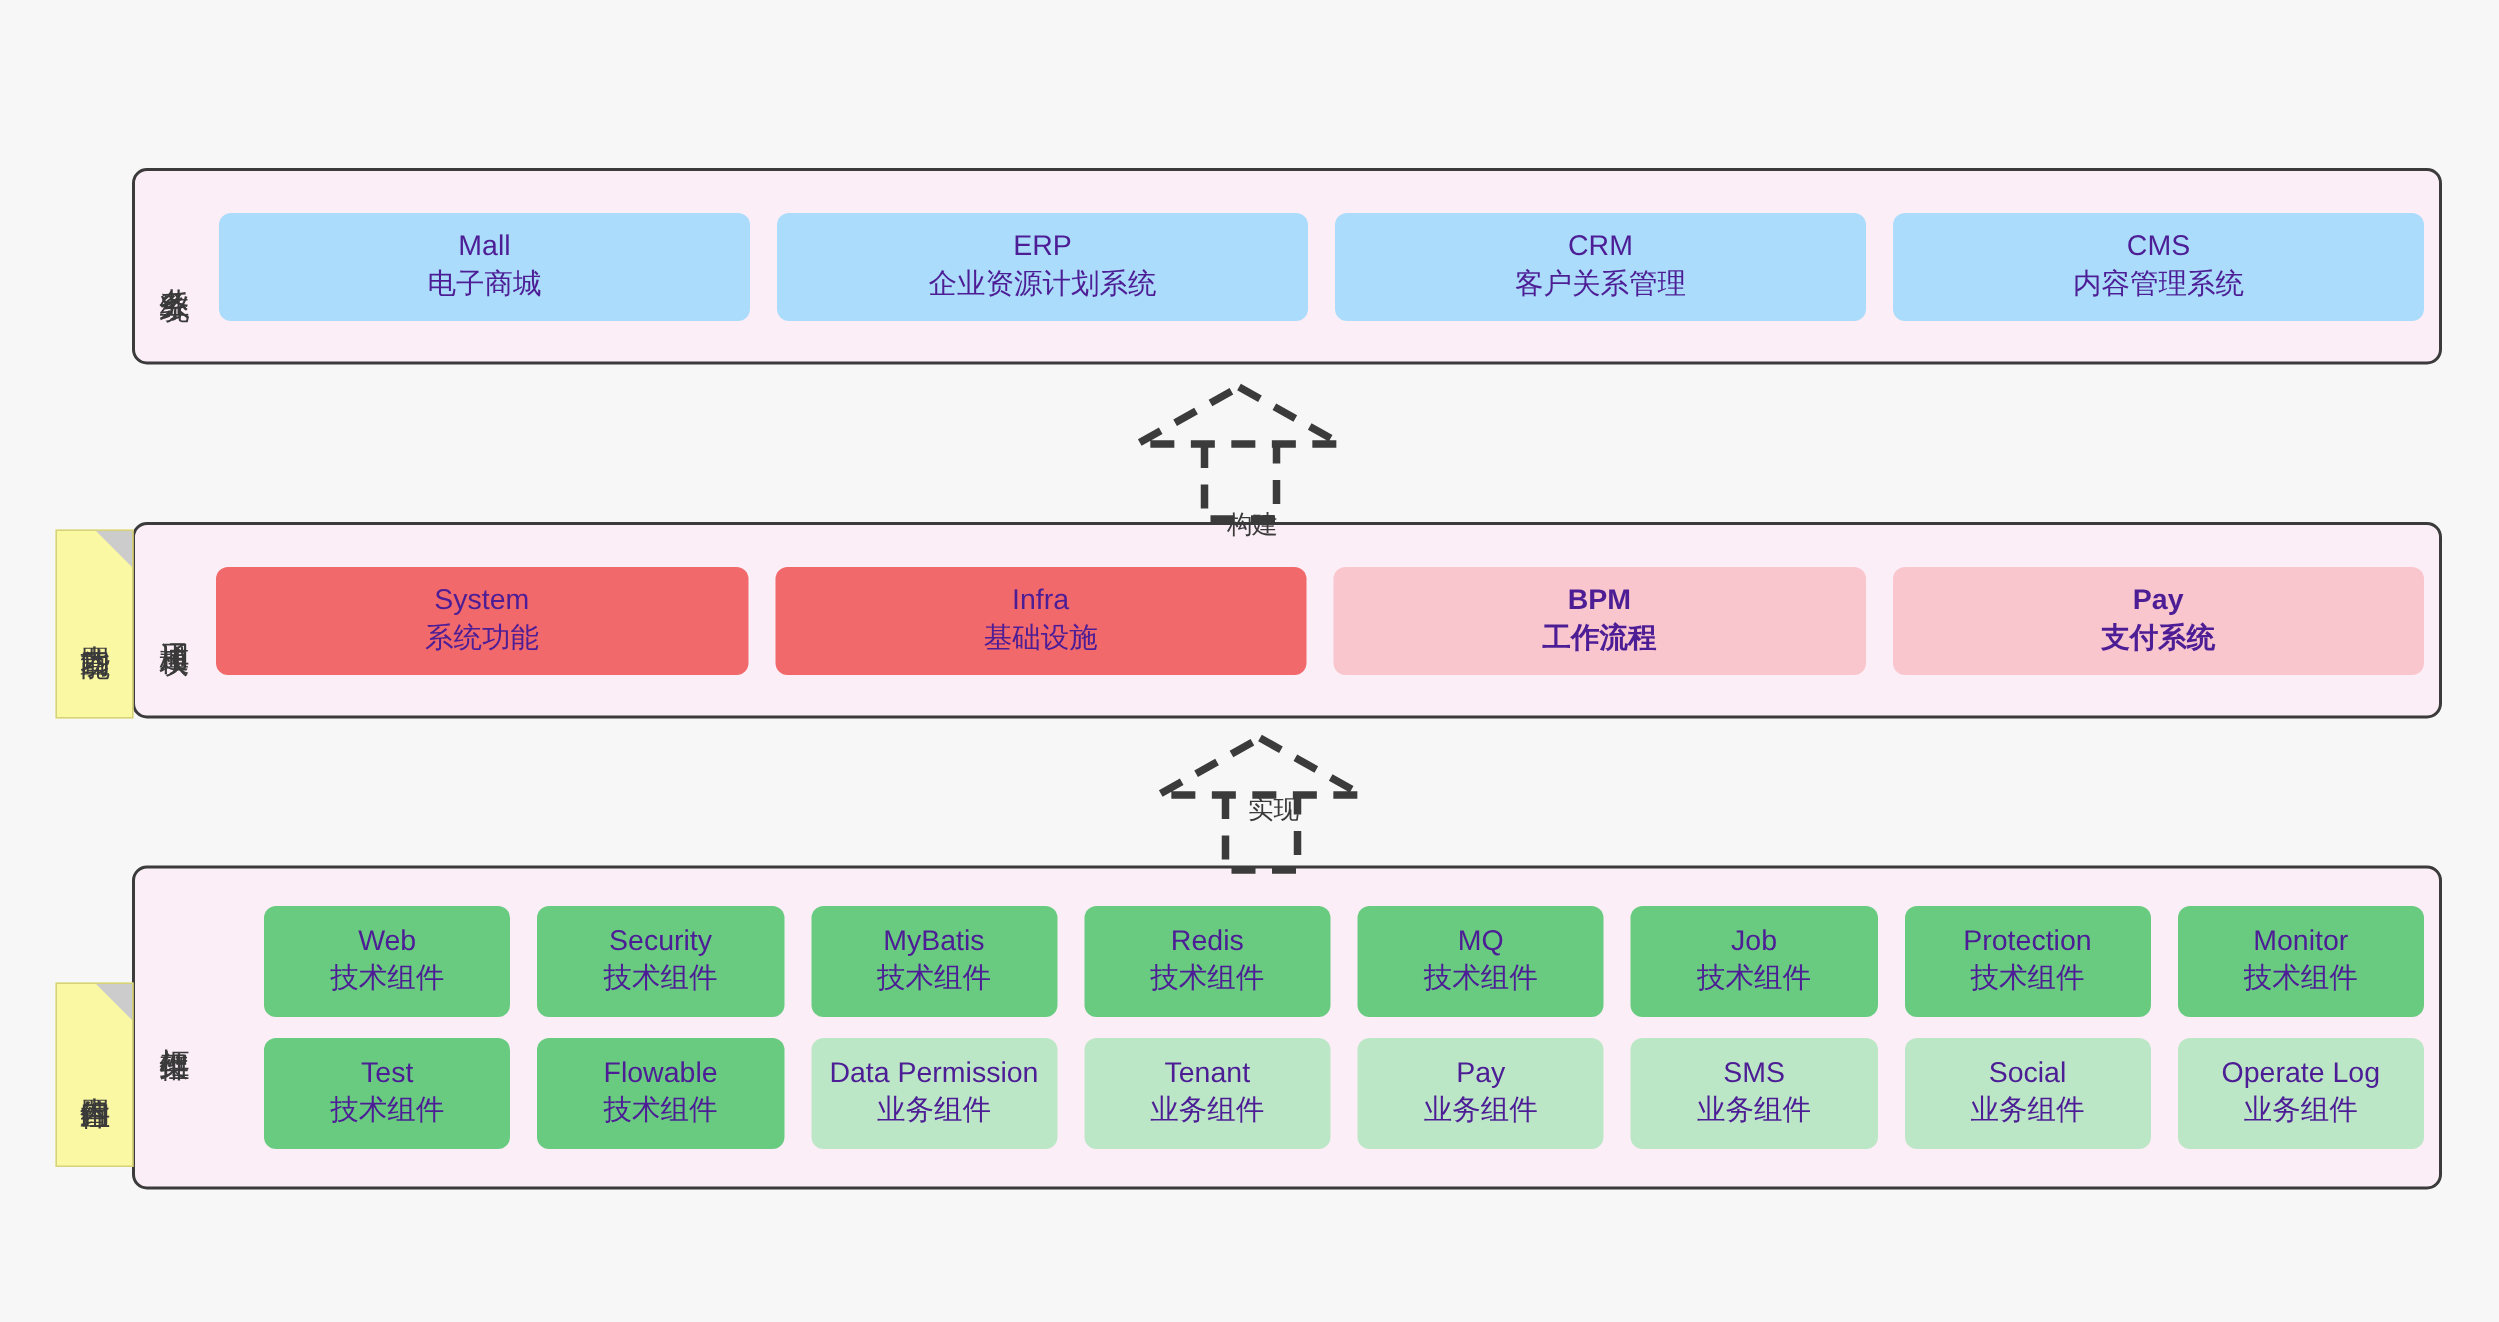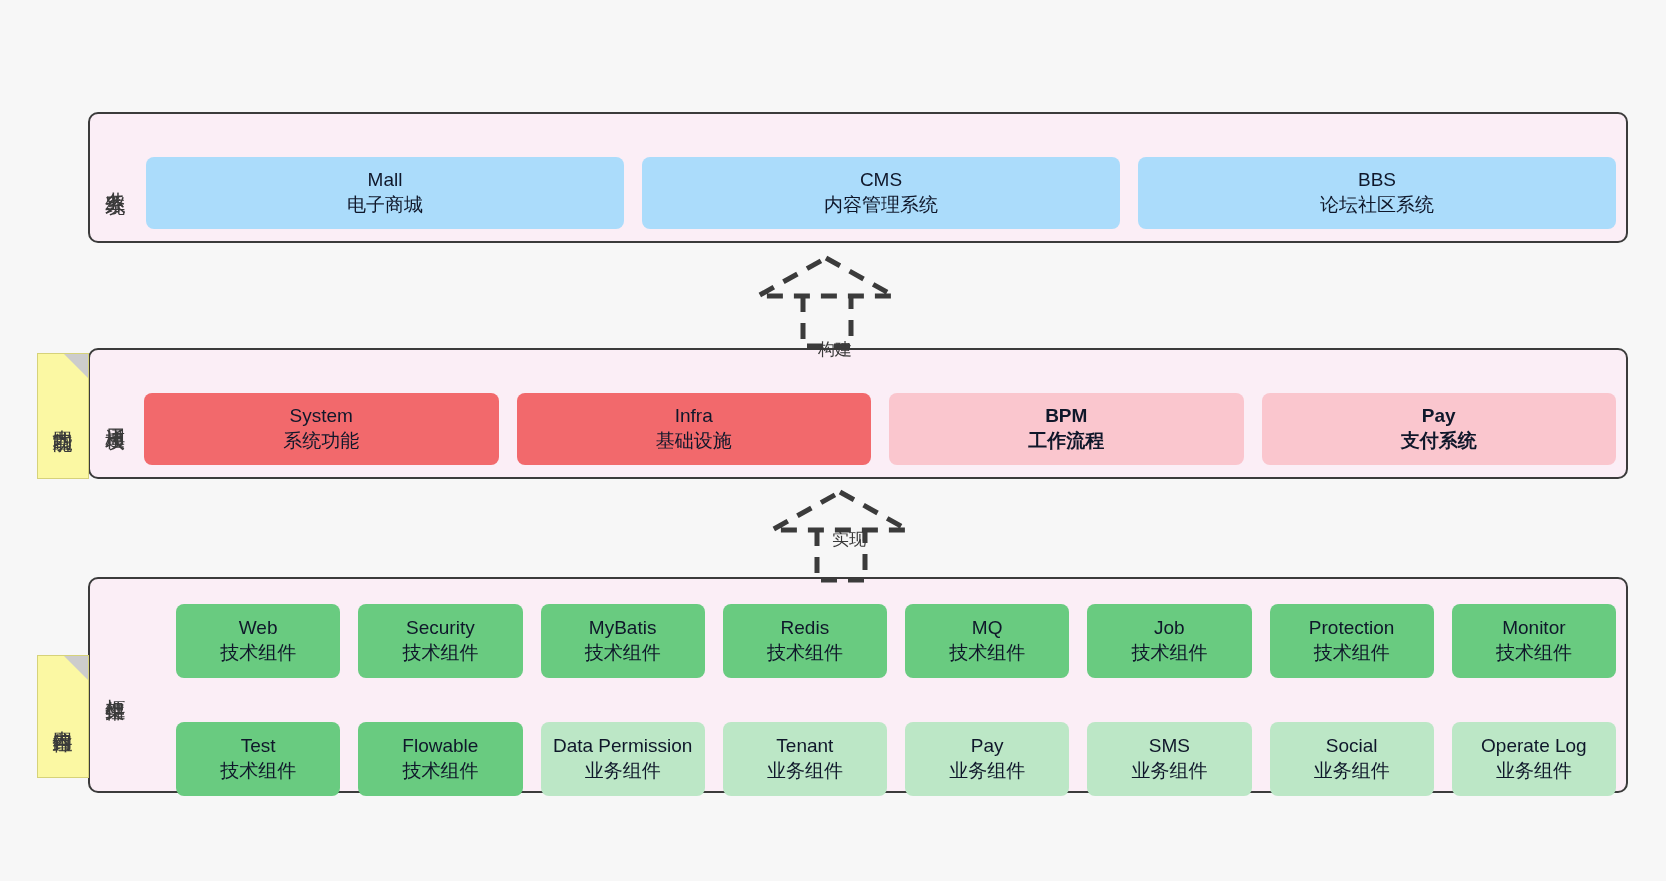--- a/index.html
+++ b/index.html
@@ -53,24 +53,23 @@
   .cell{
     flex:1 1 0;
     border-radius:8px;
     display:flex;
     flex-direction:column;
     align-items:center;
     justify-content:center;
     text-align:center;
     font-size:19px;
     line-height:1.3;
-    color:#0f172a;
+    color:#4c1d95;
     box-sizing:border-box;
     padding:6px 4px;
-    margin-top:30px;
   }
   .cell .en{display:block;}
   .cell .cn{display:block;}
 
   
   .c-blue      {background:#abdcfb;}
   .c-red       {background:#f2696c;text-align:right;}
   .c-pink      {background:#fac6ce;font-weight:bold;}
   .c-green     {background:#69cb80;}
   .c-greenlight{background:#bce7c6;}
@@ -139,26 +138,30 @@
 
   <div class="layer" id="layer-business">
     <div class="layer-title">业务系统</div>
     <div class="layer-body">
       <div class="row">
         <div class="cell c-blue">
           <span class="en">Mall</span>
           <span class="cn">电子商城</span>
         </div>
         <div class="cell c-blue">
+          <span class="en">ERP</span>
+          <span class="cn">企业资源计划系统</span>
+        </div>
+        <div class="cell c-blue">
+          <span class="en">CRM</span>
+          <span class="cn">客户关系管理</span>
+        </div>
+        <div class="cell c-blue">
           <span class="en">CMS</span>
           <span class="cn">内容管理系统</span>
-        </div>
-        <div class="cell c-blue">
-          <span class="en">BBS</span>
-          <span class="cn">论坛社区系统</span>
         </div>
       </div>
     </div>
   </div>
 
   <div class="arrow" id="arrow-build">
     <svg width="152" height="92" viewBox="0 0 152 92">
       <polygon points="68,2 136,40 0,40" fill="none" stroke="#3b3b3b" stroke-width="5" stroke-dasharray="16,11" stroke-linecap="butt"></polygon>
       <path d="M45,40 L45,90 L93,90 L93,40" fill="none" stroke="#3b3b3b" stroke-width="5" stroke-dasharray="16,11" stroke-linecap="butt"></path>
     </svg>

